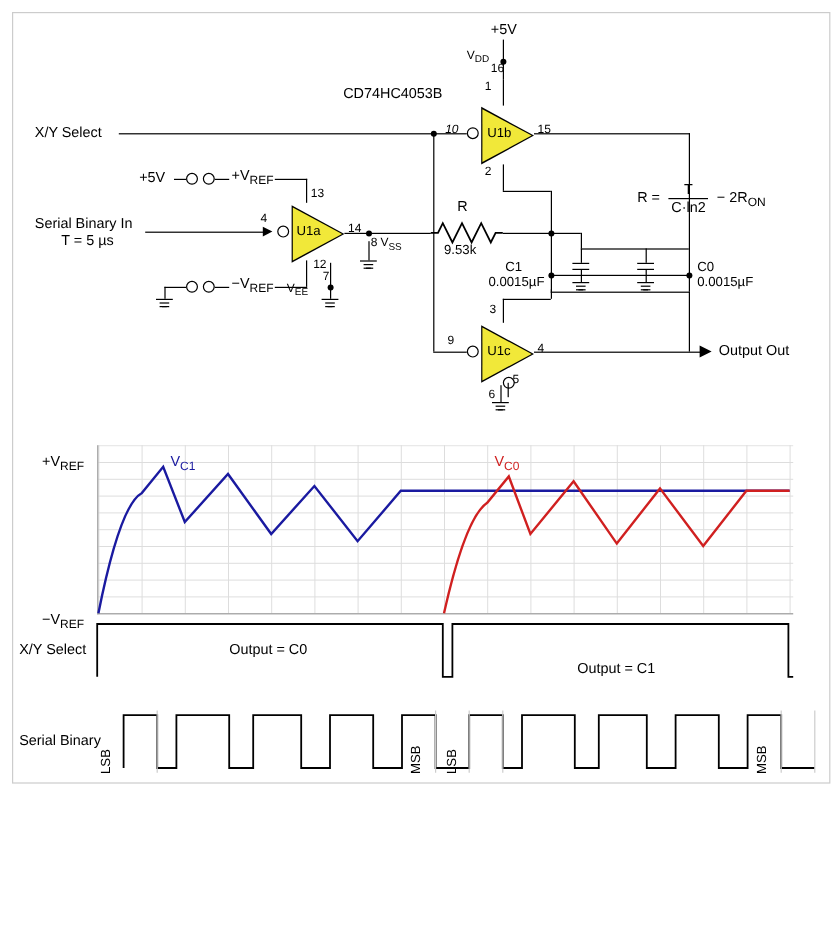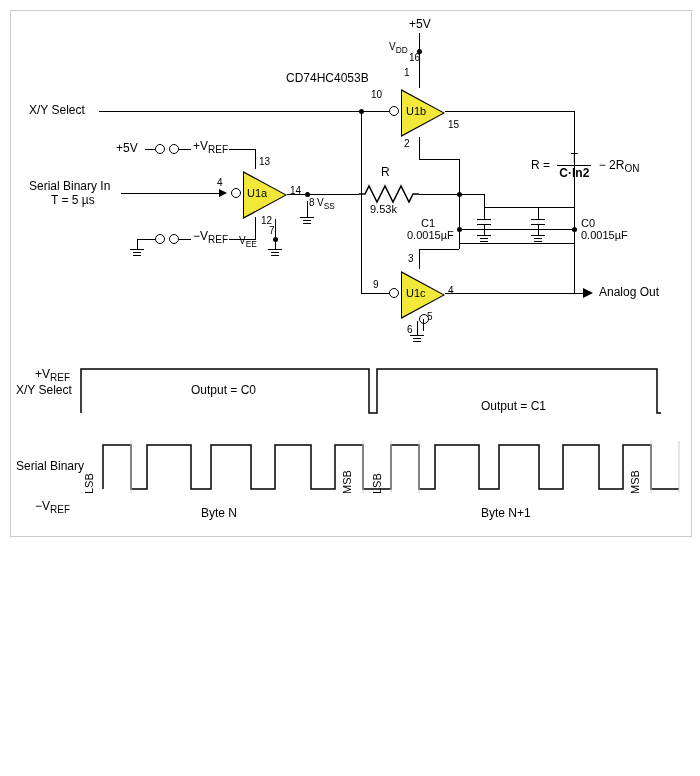--- a/index.html
+++ b/index.html
@@ -121,24 +121,24 @@
     <div class="wire-v" style="left:408px; top:22px; height:18px;"></div>
     <div class="text pin-num" style="left:378px; top:30px;"><span>V</span><sub>DD</sub></div>
     <div class="text pin-num" style="left:398px; top:41px;">16</div>
     <div class="wire-v" style="left:408px; top:40px; height:15px;"></div>
 
     <div class="text" style="left:275px; top:60px;">CD74HC4053B</div>
 
     <div class="triangle-amp" style="left:390px; top:78px;"></div>
     <div class="text" style="left:395px; top:94px;font-size:11px;">U1b</div>
     <div class="text pin-num" style="left:393px; top:56px;">1</div>
-    <div class="text pin-num" style="left:437px; top:92px;margin-top:16px;">15</div>
+    <div class="text pin-num" style="left:437px; top:92px;">15</div>
     <div class="text pin-num" style="left:393px; top:127px;">2</div>
 
-    <div class="text pin-num" style="left:360px; top:78px;">10</div>
+    <div class="text pin-num" style="left:360px; top:92px;font-style:italic;">10</div>
     <div class="wire-h" style="left:88px; top:100px; width:290px;"></div>
     <div class="small-circle" style="left:378px; top:95px;"></div>
     <div class="text" style="left:18px; top:92px;">X/Y Select</div>
     <div class="dot" style="left:348px; top:98px;"></div>
 
     <div class="text" style="left:105px; top:130px;">+5V</div>
     <div class="wire-h" style="left:134px; top:138px; width:10px;"></div>
     <div class="small-circle" style="left:144px; top:133px;"></div>
     <div class="small-circle" style="left:158px; top:133px;"></div>
     <div class="wire-h" style="left:168px; top:138px; width:12px;"></div>
@@ -257,37 +257,47 @@
     <div class="wire-v" style="left:412px; top:308px; height:12px;"></div>
     <div class="wire-v" style="left:406px; top:310px; height:14px;"></div>
     <div class="gnd" style="left:399px; top:324px;">
         <div class="t3"></div>
       </div>
 
     <div class="wire-h" style="left:434px; top:282px; width:140px;"></div>
     <div class="wire-v" style="left:563px; top:232px; height:50px;"></div>
     <div class="wire-h" style="left:448px; top:232px; width:116px;"></div>
     <div class="arrow-right" style="left:572px; top:277px;"></div>
-    <div class="text" style="left:588px; top:274px;">Analog Out</div>
+    <div class="text" style="left:588px; top:274px;">Output Out</div>
 
     <div class="text" style="left:520px; top:140px;">
       <span>R =</span>
       <span style="display:inline-block; text-align:center; vertical-align:middle; margin:0 4px;">
         <span style="display:block; border-bottom:1px solid #000; padding:0 6px;">T</span>
-        <span style="display:block; padding:0 2px;font-weight:bold;">C·ln2</span>
+        <span style="display:block; padding:0 2px;">C·ln2</span>
       </span>
       <span>− 2R</span><sub>ON</sub>
     </div>
     <div class="dot" style="left:406px; top:38px;"></div>
 
   </div>
 
   <div style="position:relative;">
     <div class="text" style="left:24px; top:6px;"><span>+V</span><sub>REF</sub></div>
     <div class="text" style="left:24px; top:138px;"><span>−V</span><sub>REF</sub></div>
+    <div class="grid-area">
+      <div class="text" style="left:60px; top:6px; color:#1a1aa0;"><span>V</span><sub>C1</sub></div>
+      <div class="text" style="left:330px; top:6px; color:#d02020;"><span>V</span><sub>C0</sub></div>
+      <svg width="580" height="140" style="position:absolute;left:0;top:0;">
+
+        <path d="M0,140 Q18,50 36,40 L54,18 L72,64 L108,24 L144,74 L180,34 L216,80 L252,38 L288,38 L576,38" fill="none" stroke="#1a1aa0" stroke-width="2"></path>
+
+        <path d="M288,140 Q306,60 324,48 L342,26 L360,74 L396,30 L432,82 L468,36 L504,84 L540,38 L576,38" fill="none" stroke="#d02020" stroke-width="2"></path>
+      </svg>
+    </div>
   </div>
 
   <div class="timing-row">
     <div class="timing-label">X/Y Select</div>
     <svg width="580" height="60">
       <polyline points="0,52 0,8 288,8 288,52 296,52 296,8 576,8 576,52 580,52" fill="none" stroke="#000" stroke-width="1.5"></polyline>
     </svg>
     <div class="text" style="left:110px; top:22px;">Output = C0</div>
     <div class="text" style="left:400px; top:22px;margin-top:16px;">Output = C1</div>
   </div>
@@ -303,18 +313,14 @@
       <line x1="316" y1="4" x2="316" y2="56" stroke="#ccc"></line>
       <line x1="548" y1="4" x2="548" y2="56" stroke="#ccc"></line>
       <line x1="576" y1="4" x2="576" y2="56" stroke="#ccc"></line>
     </svg>
     <div class="vert-bit" style="left:14px;  top:45px;">LSB</div>
     <div class="vert-bit" style="left:272px; top:45px;">MSB</div>
     <div class="vert-bit" style="left:302px; top:45px;">LSB</div>
     <div class="vert-bit" style="left:560px; top:45px;">MSB</div>
   </div>
 
-  <div class="bytelabels">
-    <div class="text" style="left:120px; top:0;">Byte N</div>
-    <div class="text" style="left:400px; top:0;">Byte N+1</div>
-  </div>
 
 </div>
 
 </body></html>

